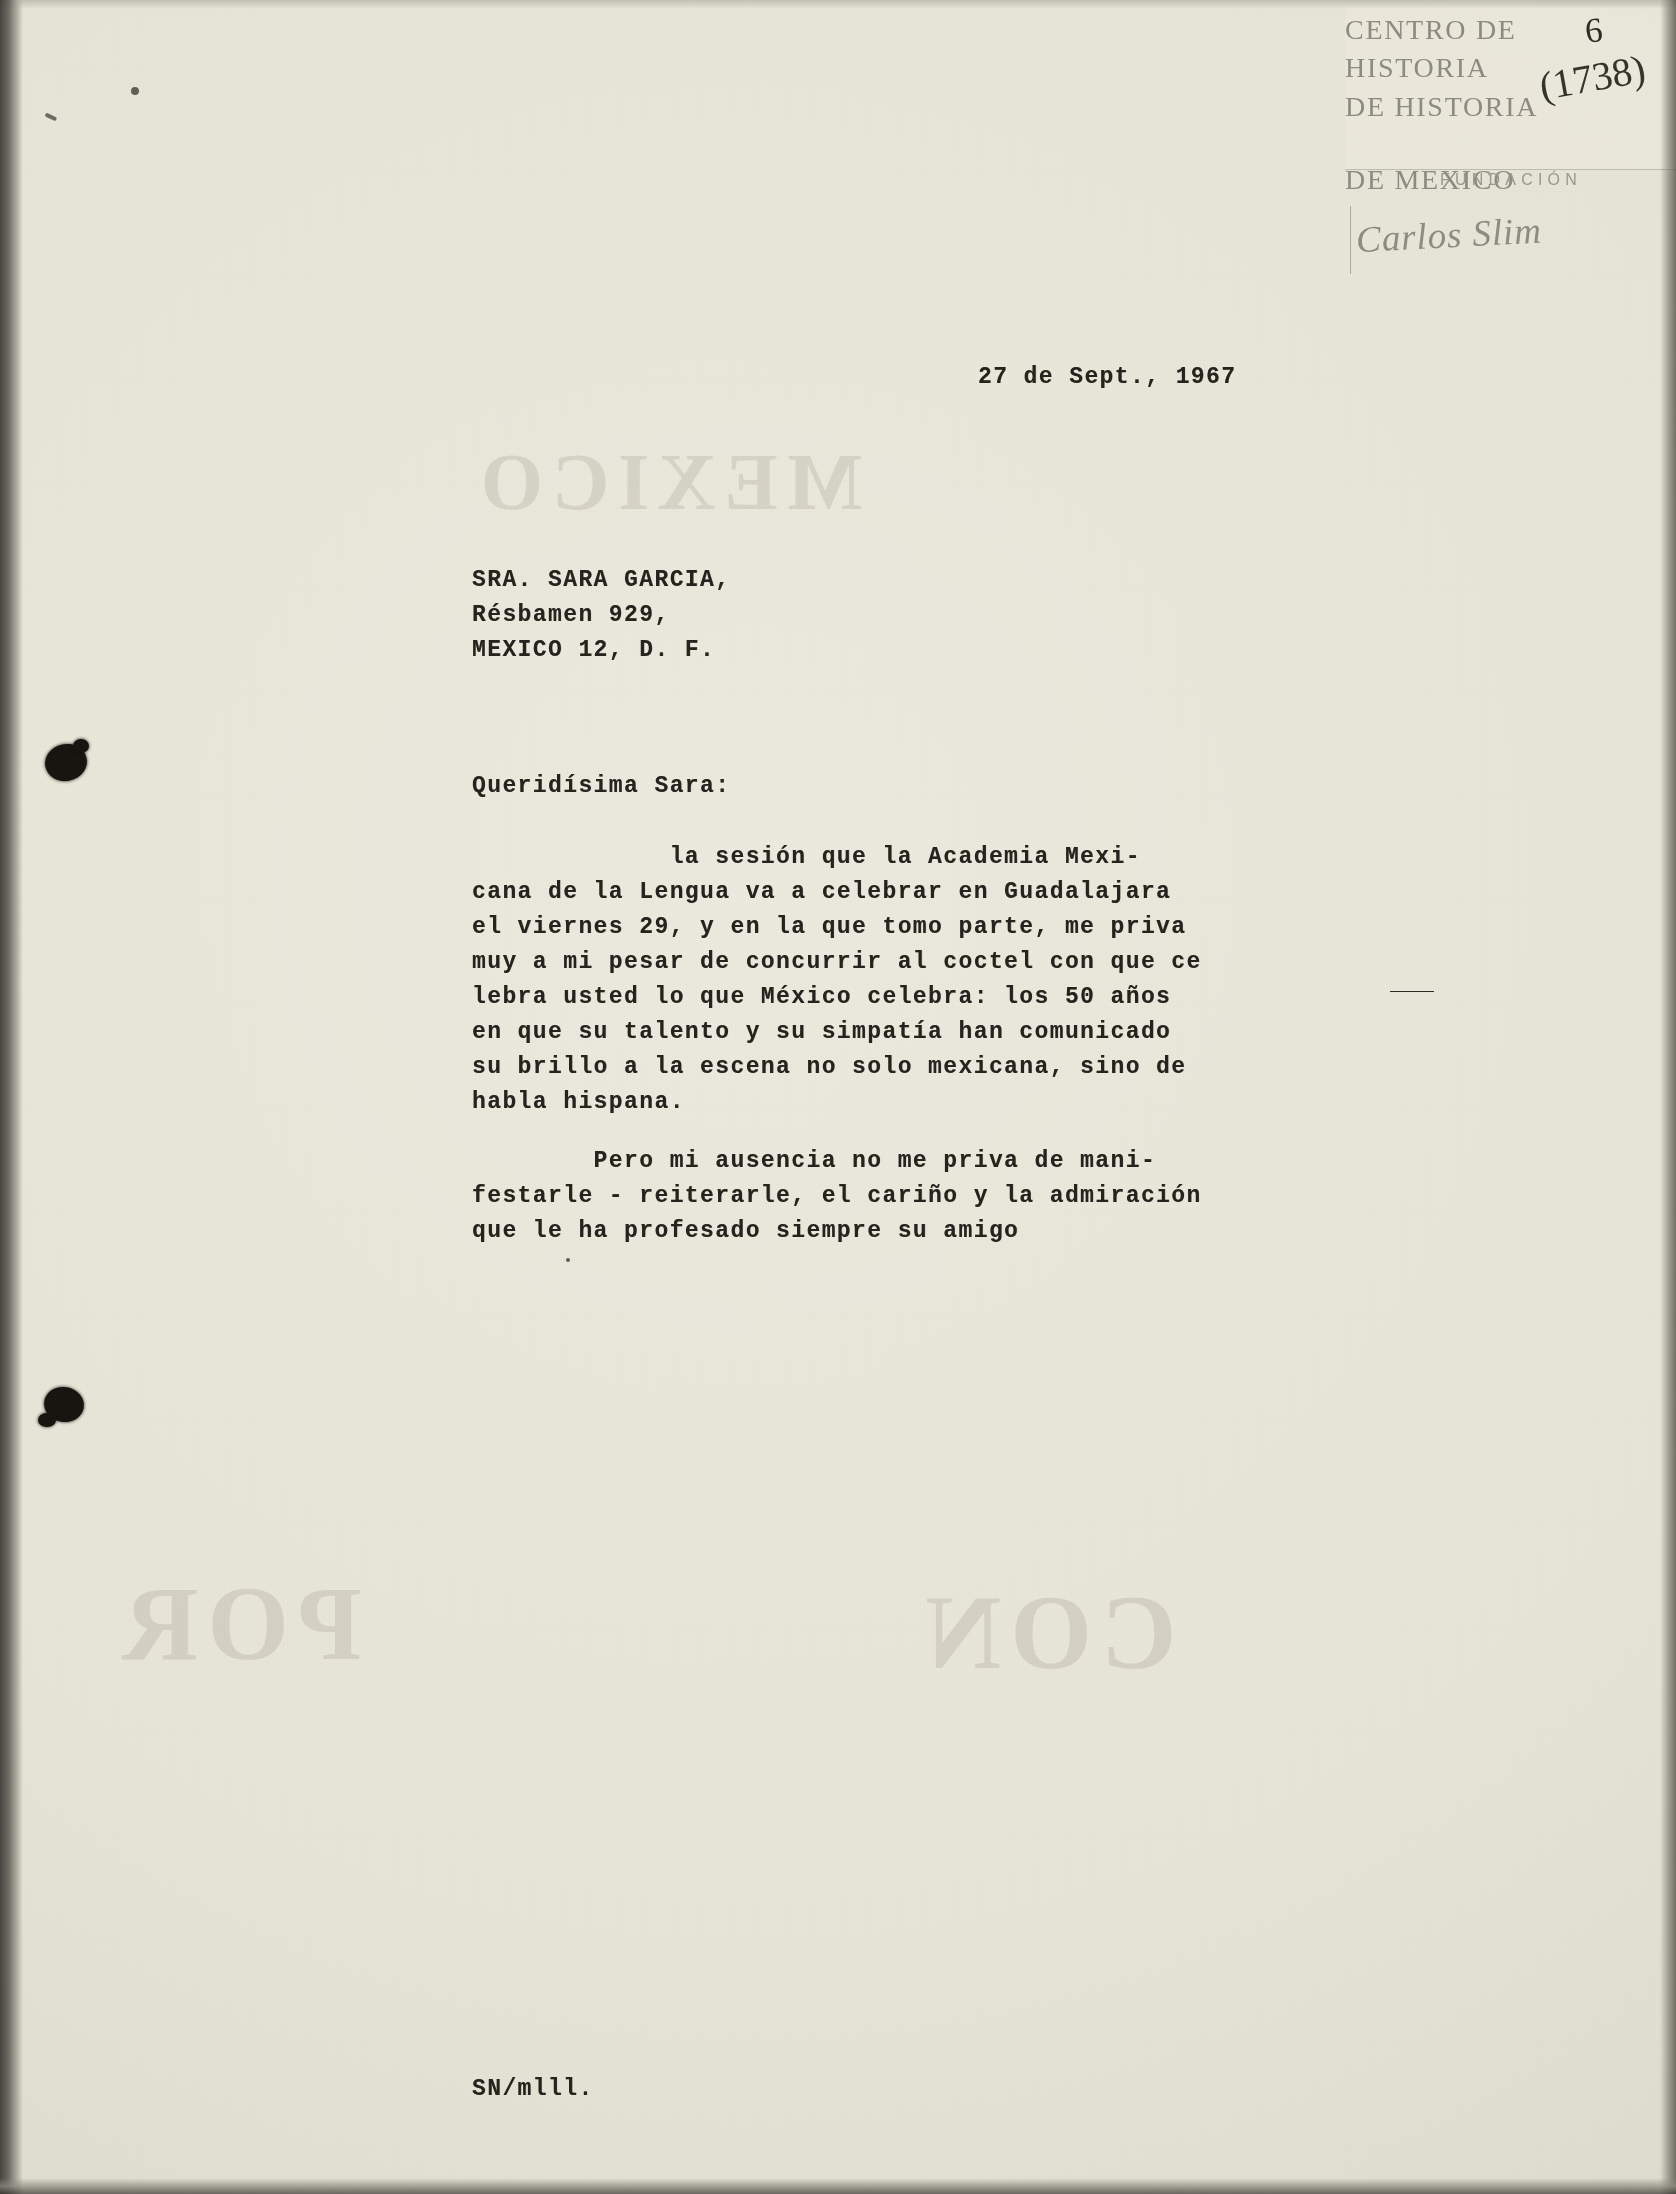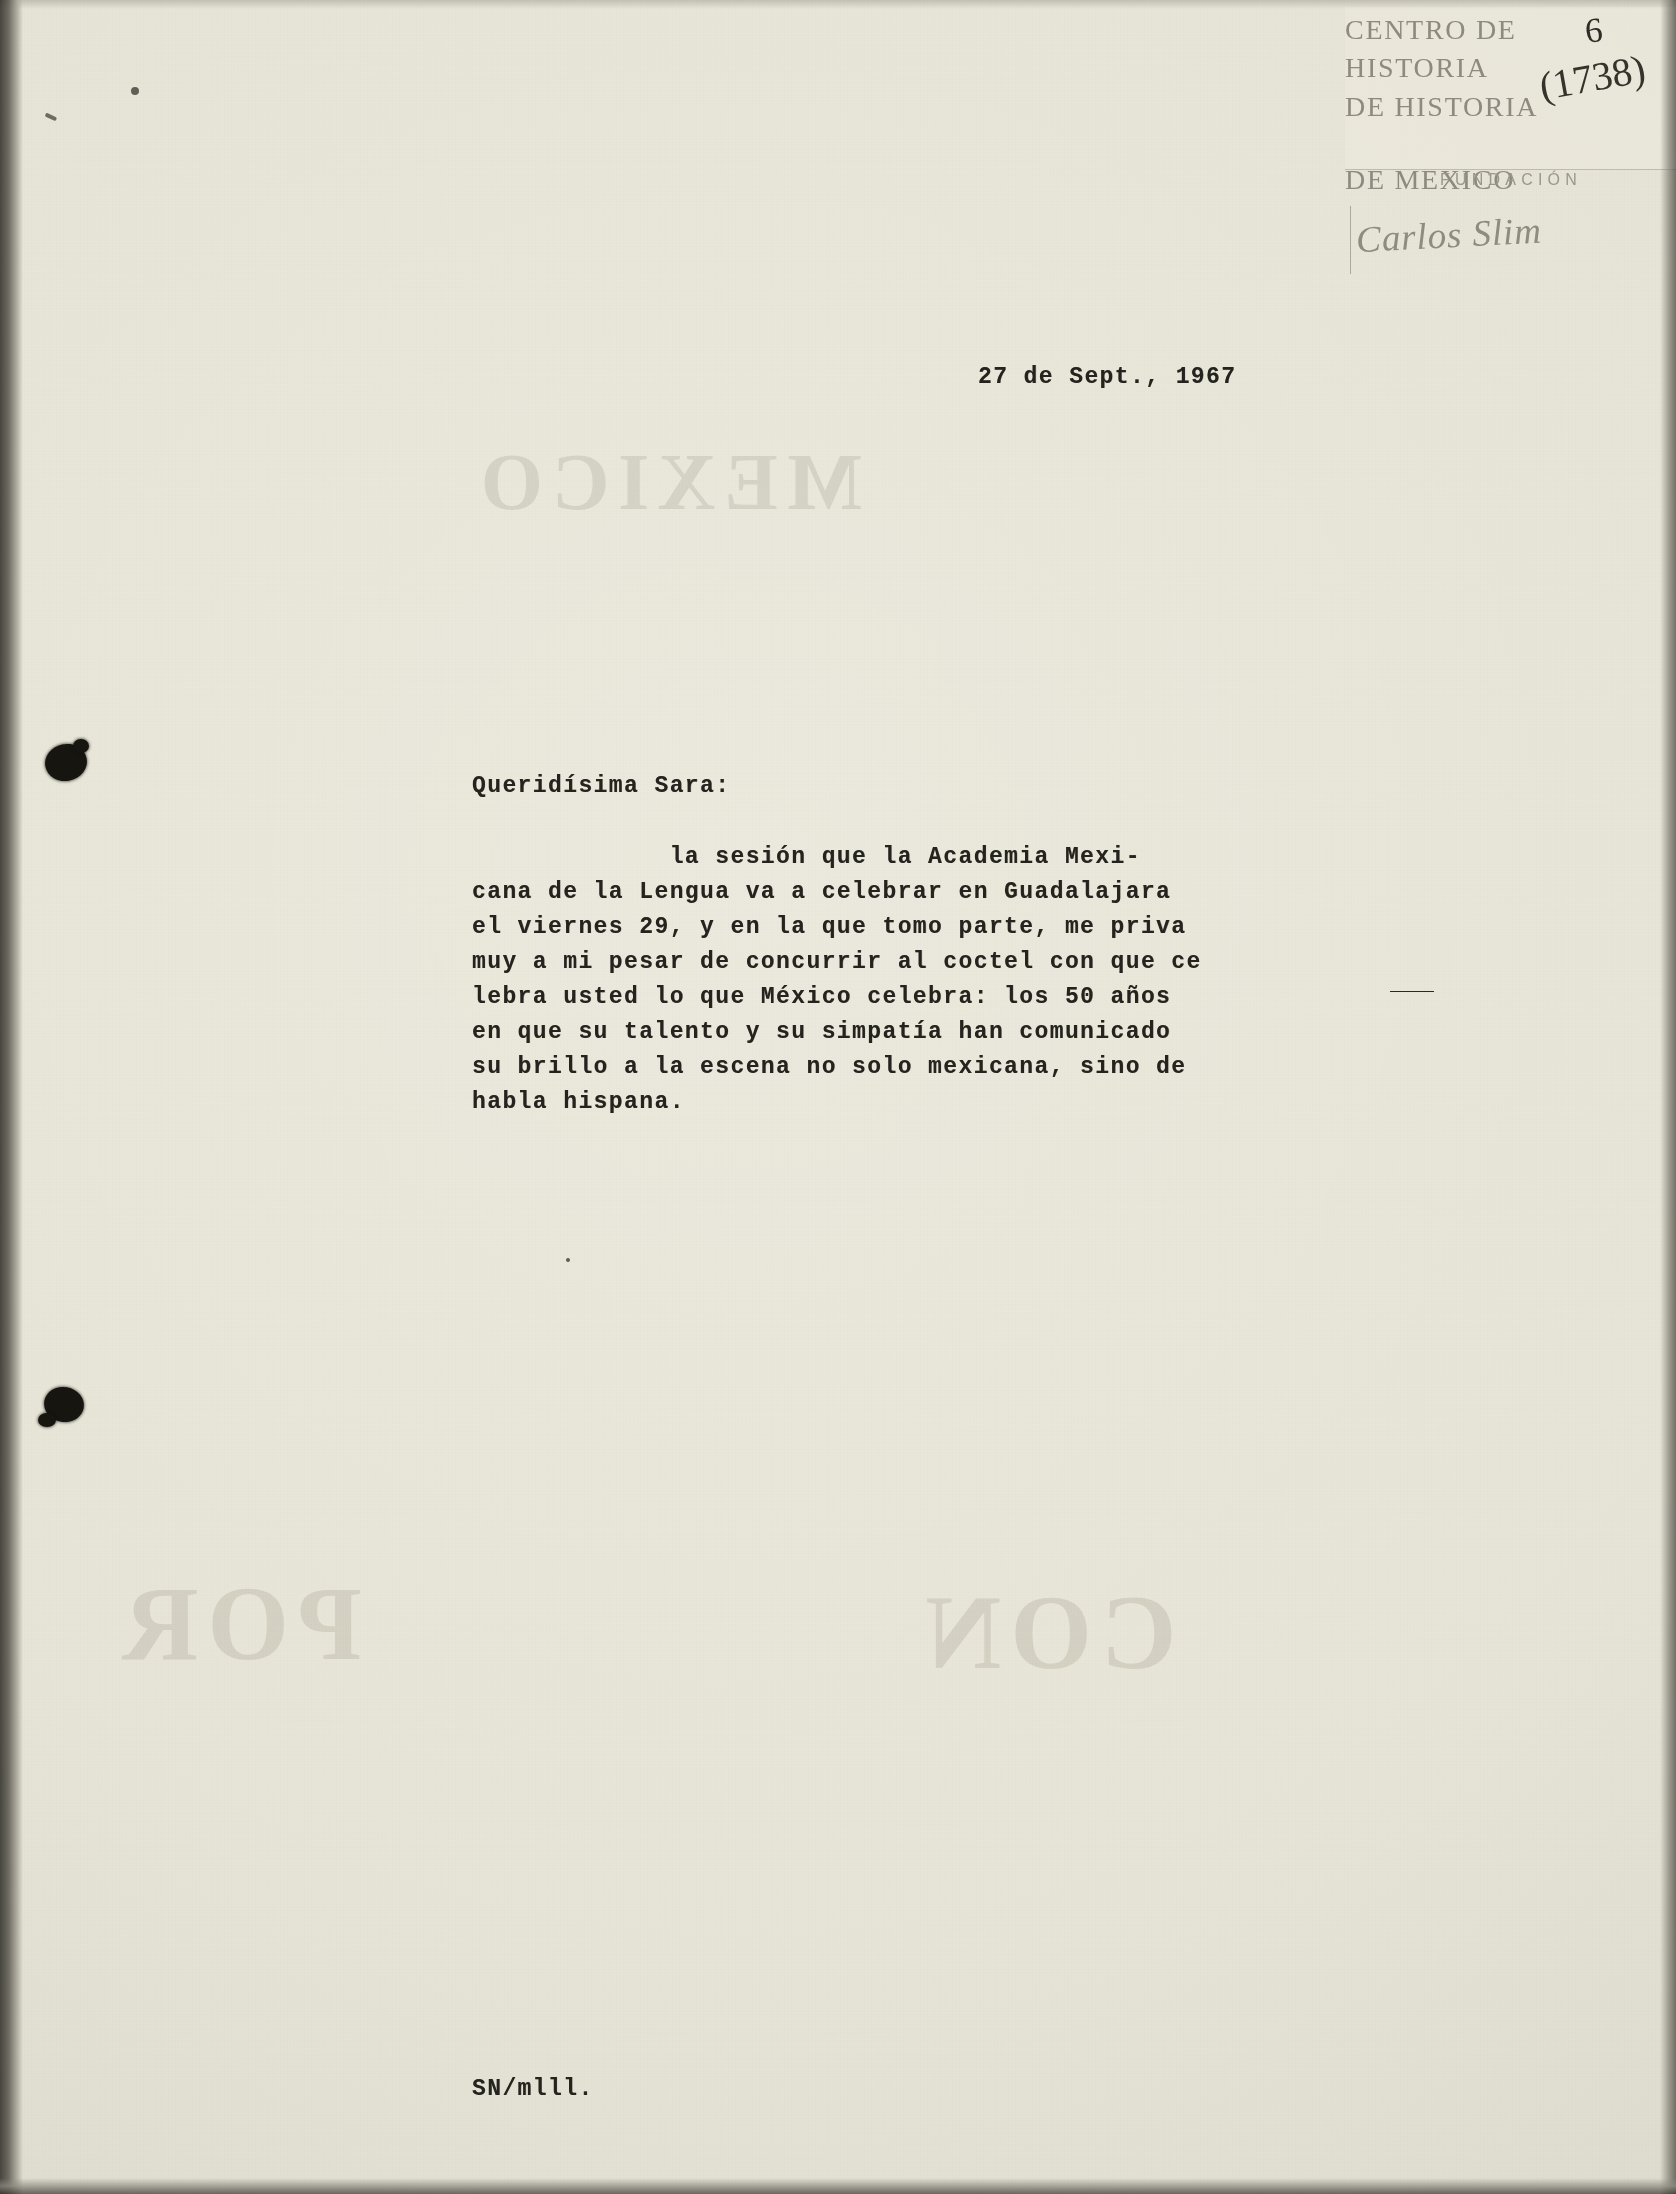--- a/index.html
+++ b/index.html
@@ -315,33 +315,39 @@
 
   <div class="blot blot1"></div>
   <div class="blot blot1b"></div>
   <div class="blot blot2"></div>
   <div class="blot blot2b"></div>
   <div class="speck-a"></div>
   <div class="speck-b"></div>
 
   <div class="tw date">27 de Sept., 1967</div>
 
+  <div class="tw addr"><span>SRA. SARA GARCIA,</span>
+<span>Résbamen 929,</span>
+<span>MEXICO 12, D. F.</span></div>
 
   <div class="tw salutation">Queridísima Sara:</div>
 
   <div class="tw body1">             la sesión que la Academia Mexi-
 cana de la Lengua va a celebrar en Guadalajara
 el viernes 29, y en la que tomo parte, me priva
 muy a mi pesar de concurrir al coctel con que ce
 lebra usted lo que México celebra: los 50 años
 en que su talento y su simpatía han comunicado
 su brillo a la escena no solo mexicana, sino de
 habla hispana.</div>
   <div class="underline-ce"></div>
 
+  <div class="tw body2">        Pero mi ausencia no me priva de mani-
+festarle - reiterarle, el cariño y la admiración
+que le ha profesado siempre su amigo</div>
   <div class="stray-dot"></div>
 
   <div class="tw initials">SN/mlll.</div>
 
   <div class="edge-top"></div>
   <div class="edge-left"></div>
   <div class="edge-right"></div>
   <div class="edge-bottom"></div>
 </div>
 

